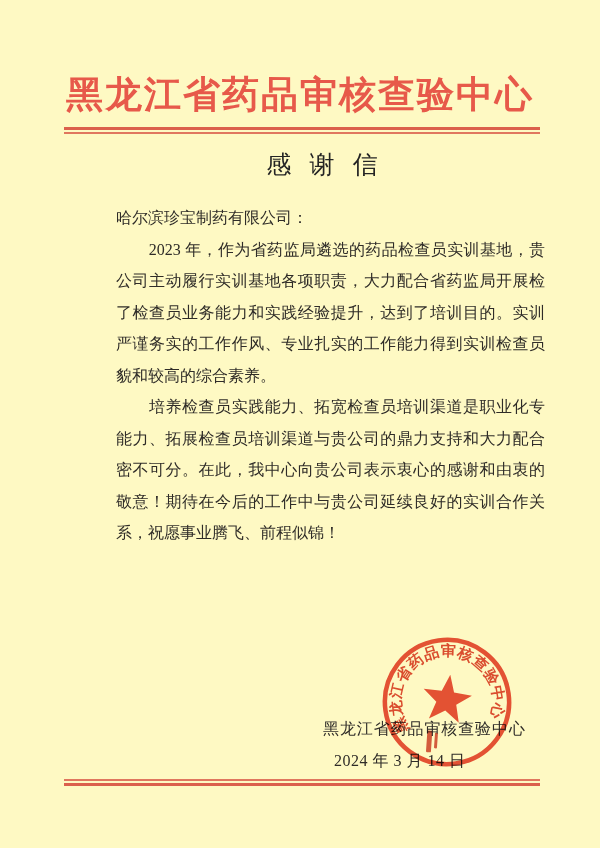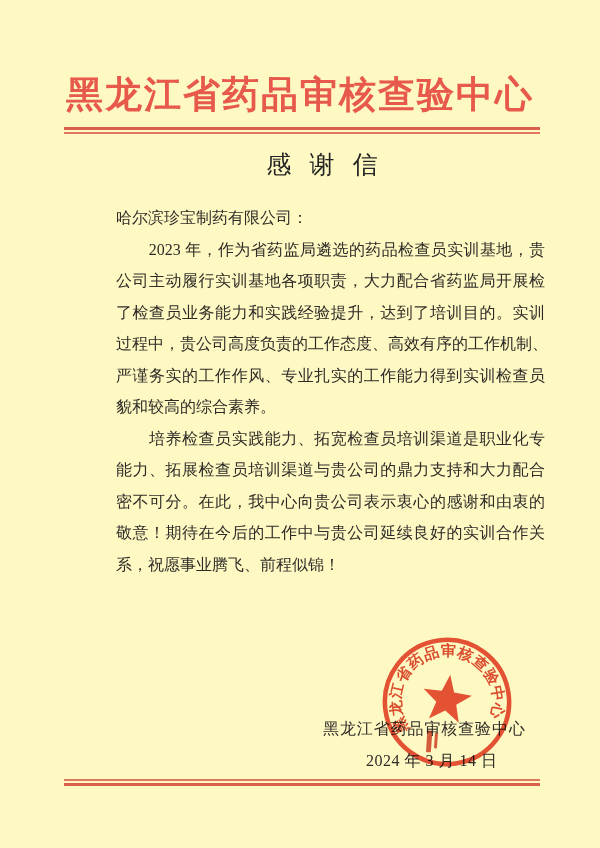--- a/index.html
+++ b/index.html
@@ -62,21 +62,20 @@
     white-space:nowrap;
     color:#2f2c28;
   }
   .letter-date{
     position:absolute;
     left:334px;top:751px;
     font-size:16px;
     letter-spacing:0.5px;
     white-space:nowrap;
     color:#2f2c28;
-    margin-left:32px;
   }
   .seal{
     position:absolute;
     left:378px;top:633px;
     width:138px;height:138px;
     mix-blend-mode:multiply;
     opacity:.87;
     transform:rotate(-8deg);
   }
   .seal text{
@@ -97,21 +96,20 @@
   </div>
 
   <div class="doc-title">感  谢  信</div>
 
   <div class="letter-body">
     <div class="line last">哈尔滨珍宝制药有限公司：</div>
 
   <div class="line">　　2023 年，作为省药监局遴选的药品检查员实训基地，贵</div>
       <div class="line">公司主动履行实训基地各项职责，大力配合省药监局开展检</div>
       <div class="line">了检查员业务能力和实践经验提升，达到了培训目的。实训</div>
-      <div class="line">过程中，贵公司高度负责的工作态度、高效有序的工作机制、</div>
       <div class="line">严谨务实的工作作风、专业扎实的工作能力得到实训检查员</div>
       <div class="line last">貌和较高的综合素养。</div>
       <div class="line">　　培养检查员实践能力、拓宽检查员培训渠道是职业化专</div>
       <div class="line">能力、拓展检查员培训渠道与贵公司的鼎力支持和大力配合</div>
       <div class="line">密不可分。在此，我中心向贵公司表示衷心的感谢和由衷的</div>
       <div class="line">敬意！期待在今后的工作中与贵公司延续良好的实训合作关</div>
       <div class="line last">系，祝愿事业腾飞、前程似锦！</div>
     </div>
 
   <div class="signature">黑龙江省药品审核查验中心</div>

